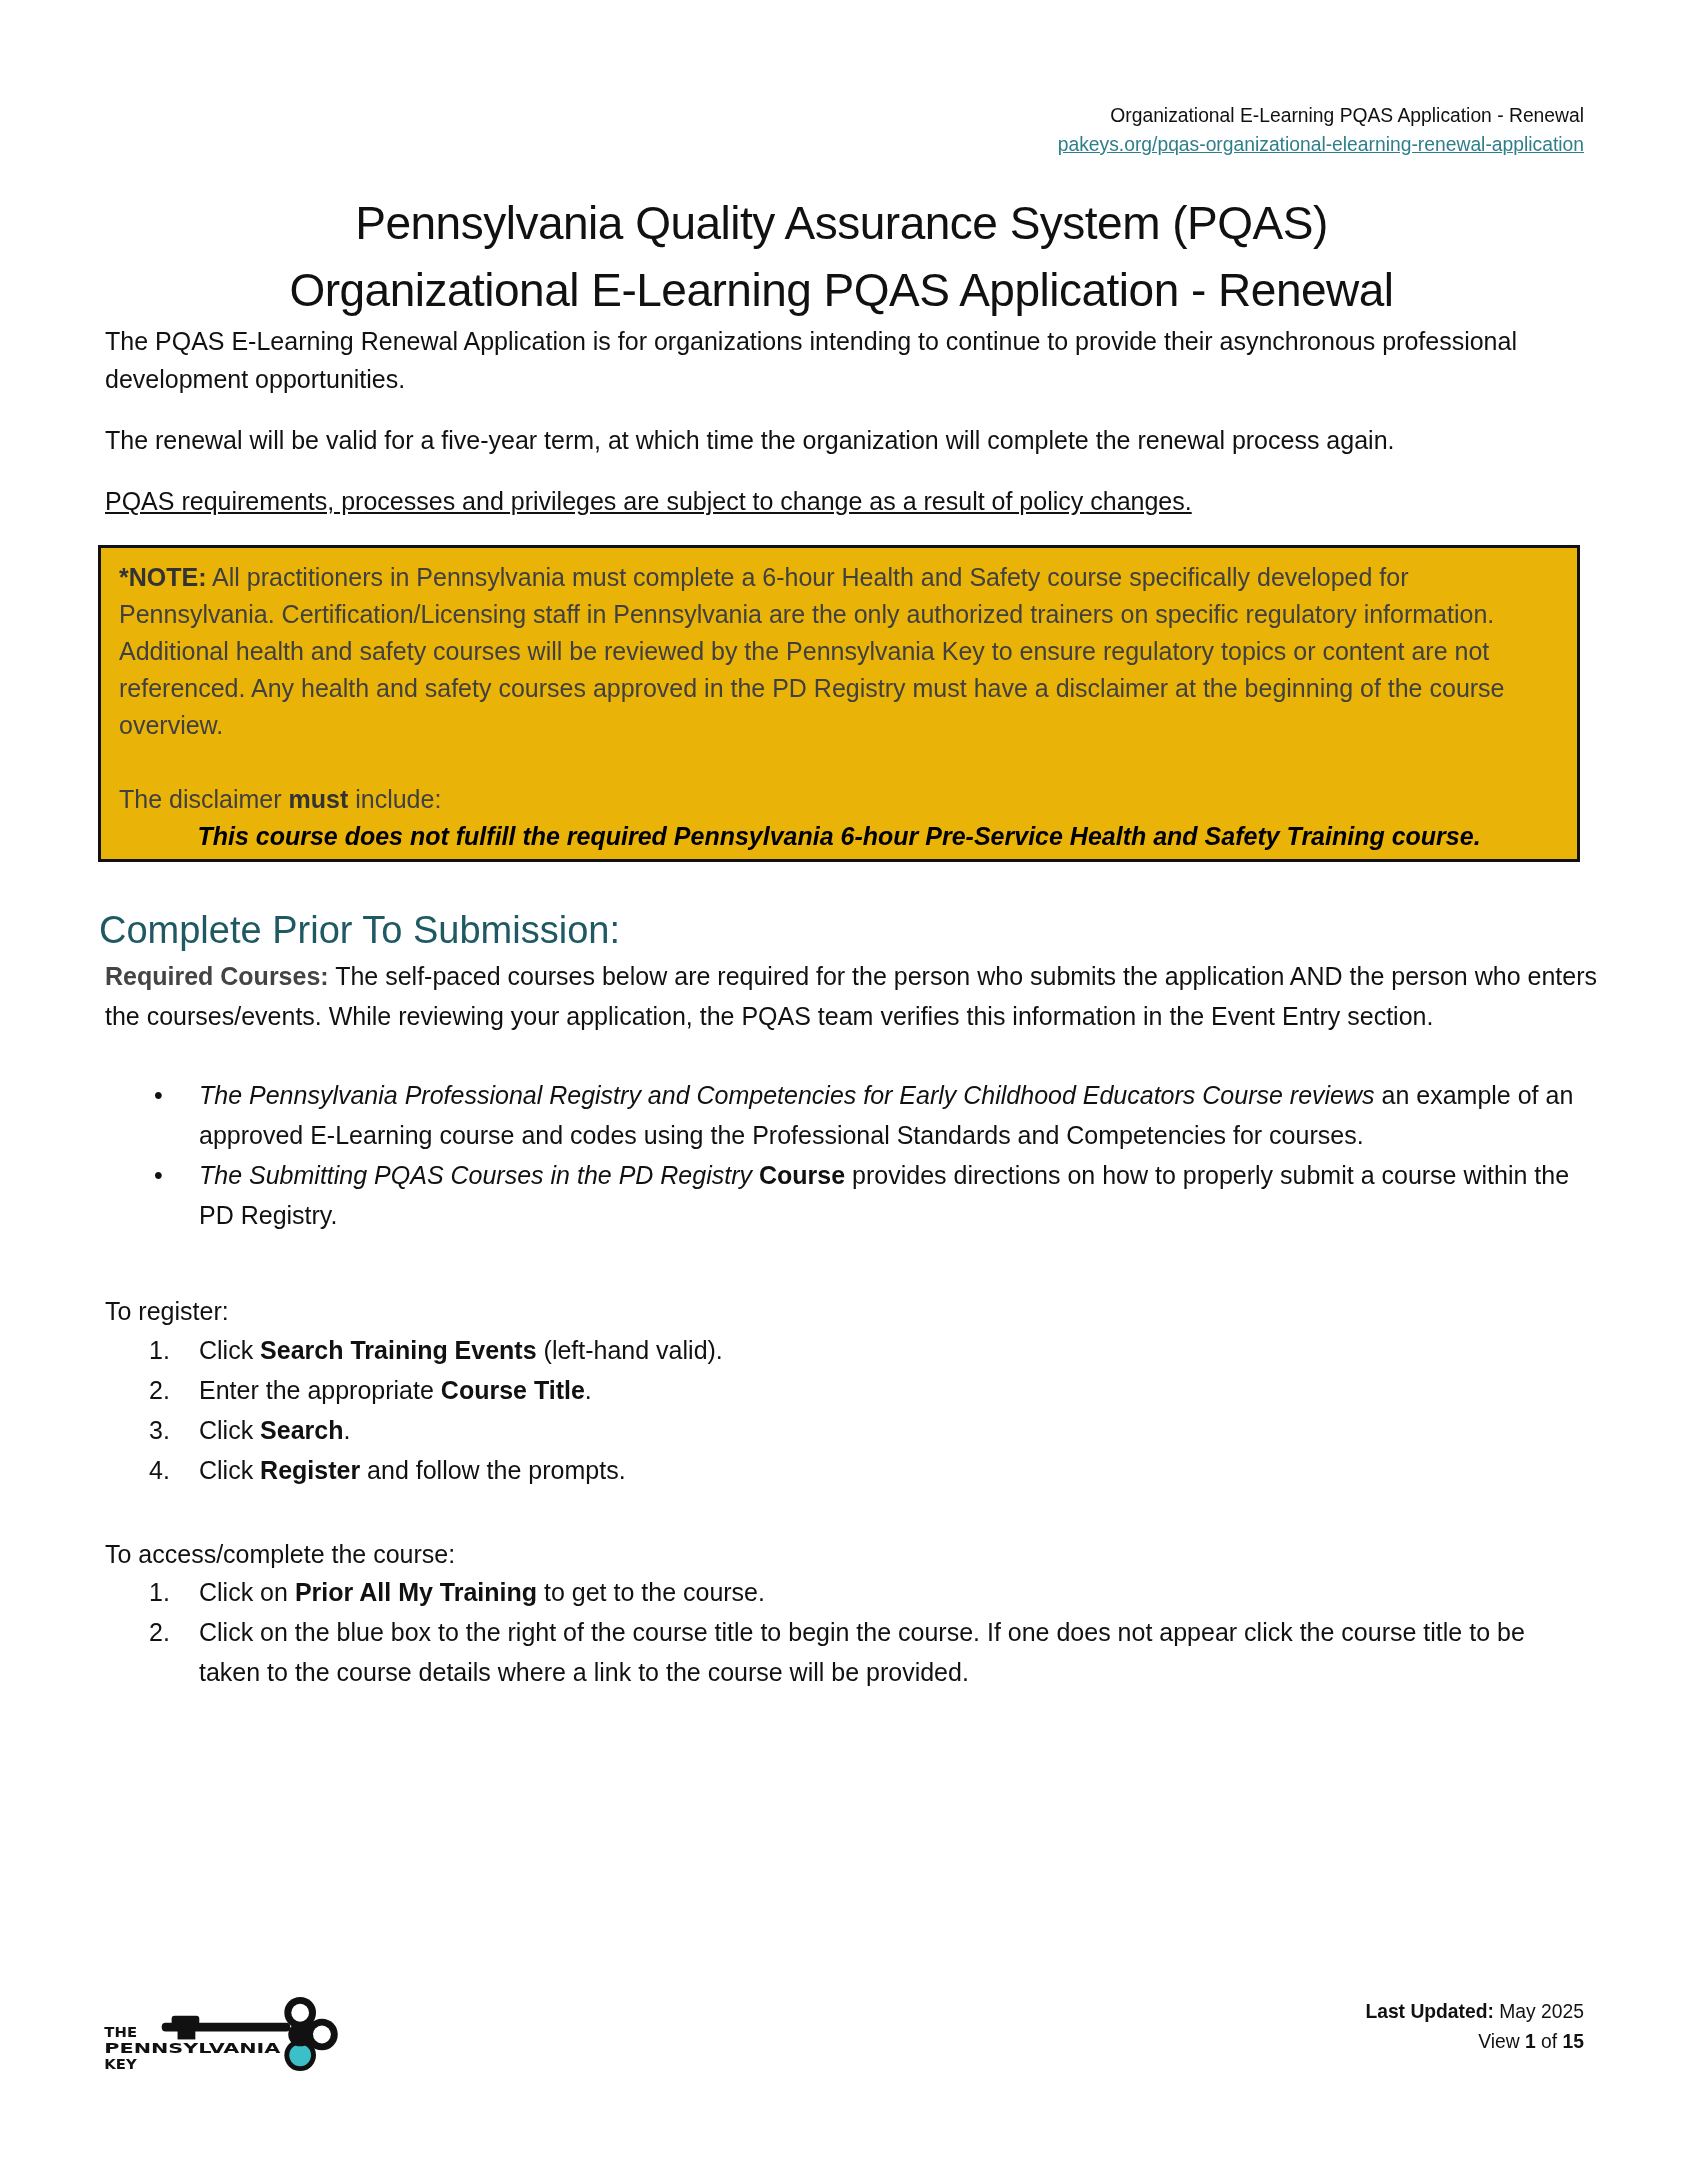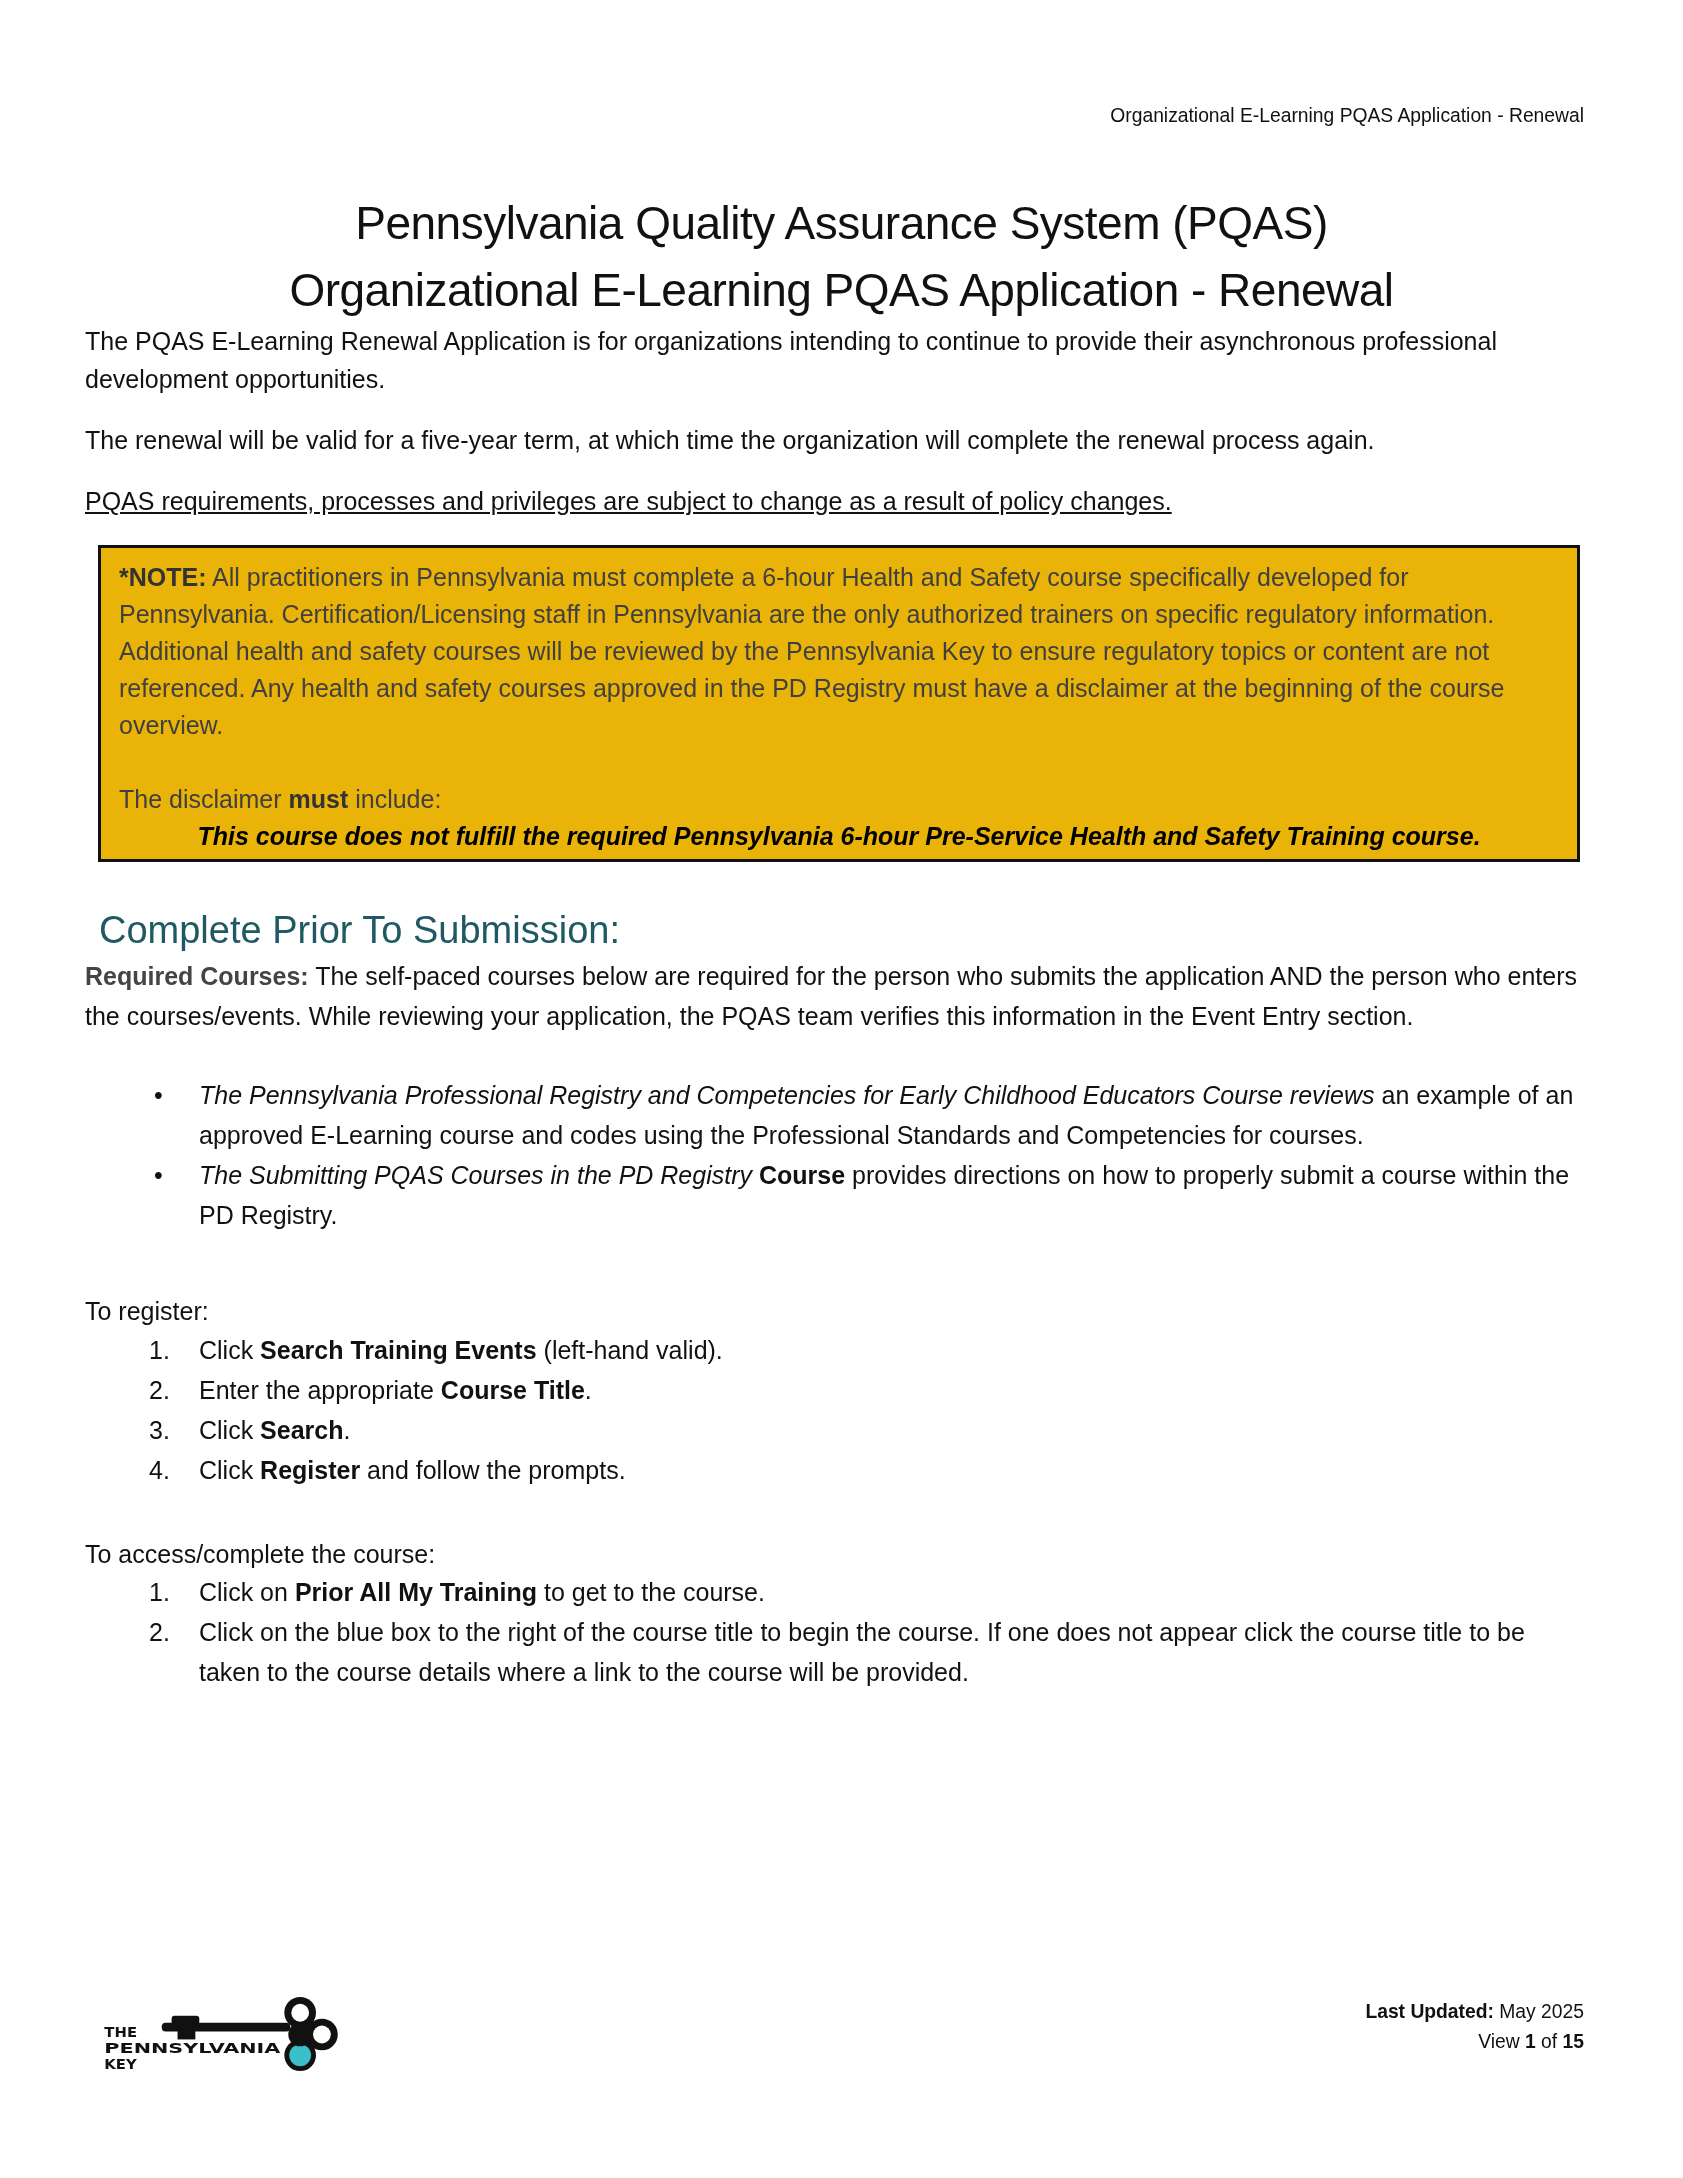--- a/index.html
+++ b/index.html
@@ -5,21 +5,21 @@
   html, body { margin: 0; padding: 0; background: #ffffff; }
   body {
     width: 1683px; height: 2178px; position: relative; overflow: hidden;
     font-family: "Liberation Sans", sans-serif; color: #111;
   }
   .hdr { position: absolute; right: 99px; top: 101px; text-align: right; font-size: 19.3px; line-height: 29px; }
   .hdr .line1 { color: #111; }
   .hdr .link { color: #2e7f8a; text-decoration: underline; }
   .title { position: absolute; left: 99px; width: 1485px; top: 190px; text-align: center; font-size: 46px; line-height: 67px; color: #111; letter-spacing: -0.5px; }
   .body-text { font-size: 25px; line-height: 38px; }
-  .p { position: absolute; left: 85px; width: 1495px; }
+  .p { position: absolute; left: 105px; width: 1495px; }
   .note {
     position: absolute; left: 98px; top: 545px; width: 1482px; height: 317px;
     box-sizing: border-box; border: 3px solid #111; background: #eab308;
     padding: 11px 18px; color: #404040; font-size: 25px; line-height: 37px;
   }
   .note b { color: #333; }
   .note .disc { margin-top: 37px; }
   .note .quote { color: #000; font-weight: bold; font-style: italic; text-align: center; }
   .h2 { position: absolute; left: 99px; top: 903px; font-size: 38px; line-height: 55px; color: #1f5963; }
   .lbl-strong { color: #444; font-weight: bold; }
@@ -30,20 +30,21 @@
   ol.num li { position: relative; padding-left: 100px; font-size: 25px; line-height: 40px; }
   ol.num li .n { position: absolute; left: 50px; top: 0; }
   .logo { position: absolute; left: 102px; top: 1990px; width: 248px; height: 89px; }
   .footer { position: absolute; right: 99px; top: 1997px; text-align: right; font-size: 19.3px; line-height: 30px; color: #111; }
 </style>
 </head>
 <body>
 
 <div class="hdr">
   <div class="line1">Organizational E-Learning PQAS Application - Renewal</div>
+  <div><a class="link">pakeys.org/pqas-organizational-elearning-renewal-application</a></div>
 </div>
 
 <div class="title">
   <div>Pennsylvania Quality Assurance System (PQAS)</div>
   <div>Organizational E-Learning PQAS Application - Renewal</div>
 </div>
 
 <div class="p body-text" style="top:322px;">The PQAS E-Learning Renewal Application is for organizations intending to continue to provide their asynchronous professional development opportunities.</div>
 <div class="p body-text" style="top:421px;">The renewal will be valid for a five-year term, at which time the organization will complete the renewal process again.</div>
 <div class="p body-text" style="top:482px;text-decoration:underline;">PQAS requirements, processes and privileges are subject to change as a result of policy changes.</div>

